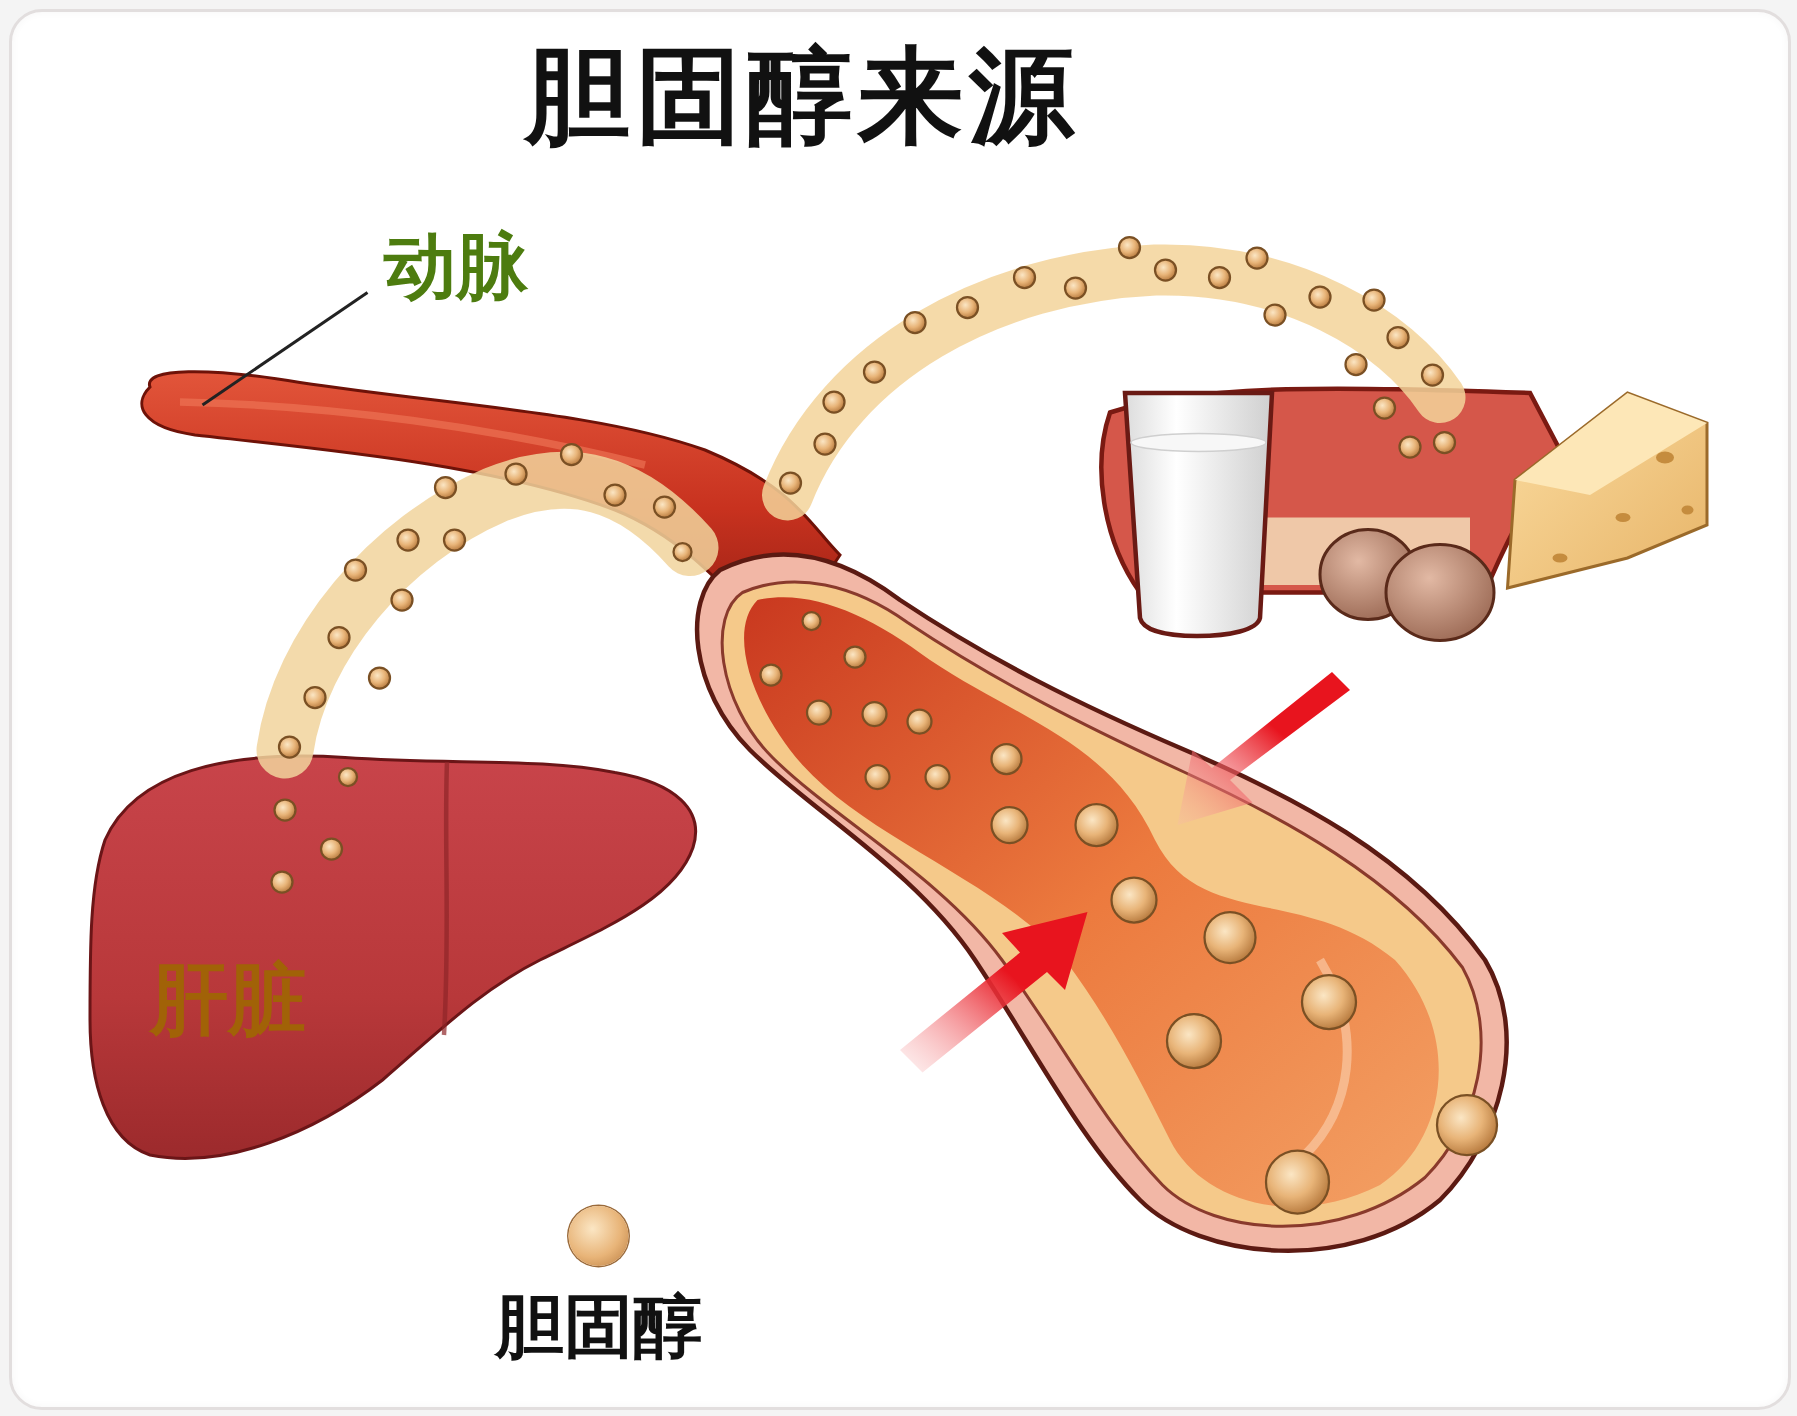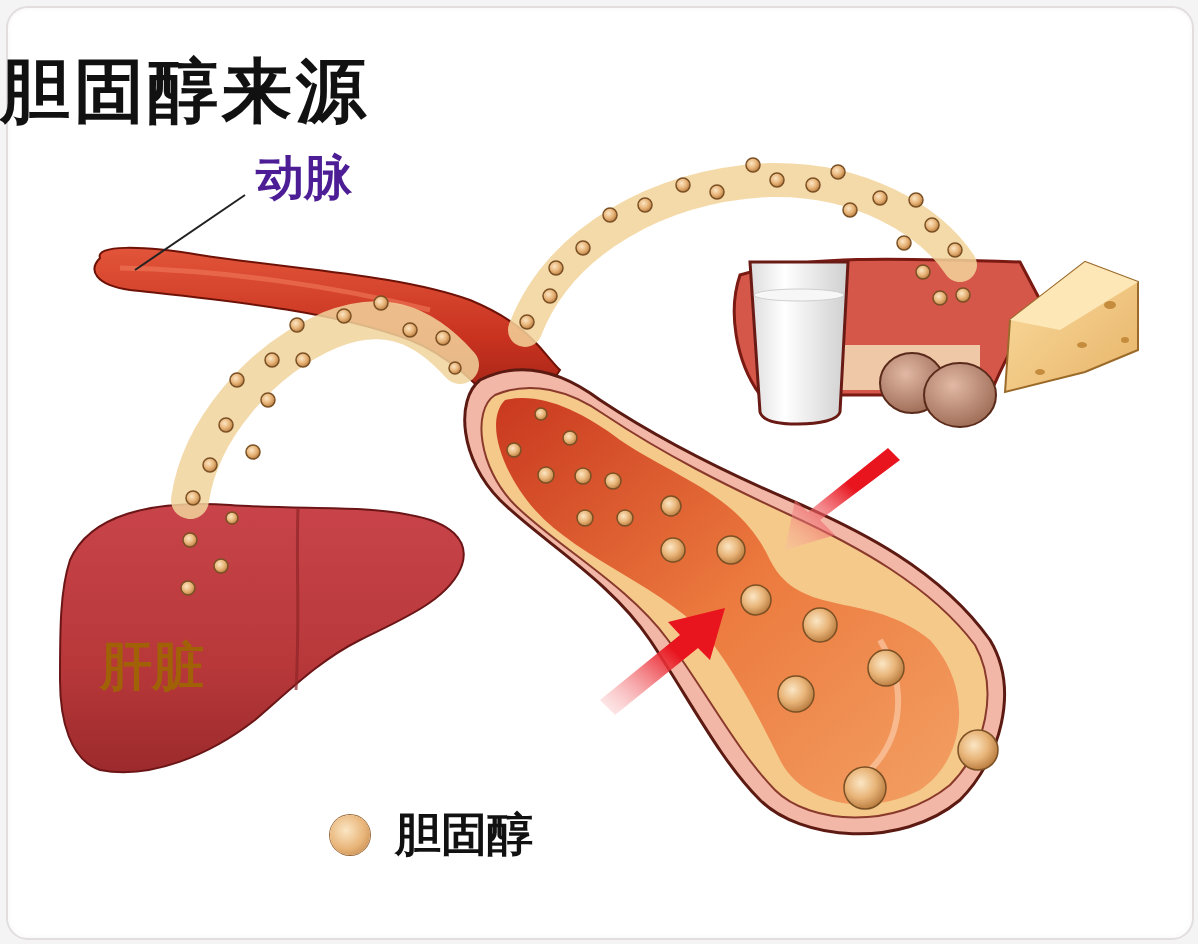--- a/index.html
+++ b/index.html
@@ -4,32 +4,31 @@
 <style>
   html, body { margin: 0; padding: 0; background: #f4f4f4; }
   body { width: 1198px; height: 944px; overflow: hidden; font-family: "DejaVu Serif", "Liberation Serif", serif; }
   .frame {
     position: absolute; left: 6px; top: 6px; width: 1184px; height: 930px;
     border-radius: 22px; background: #ffffff;
     border: 2px solid #e2dede;
     box-shadow: inset 0 0 6px rgba(0,0,0,0.04);
   }
   .title {
-    position: absolute; left: 0; width: 1070px; top: 18px; 
+    position: absolute; left: 0; width: 1070px; top: 18px; text-align: center;
     font-size: 70px; font-weight: bold; color: #111; letter-spacing: 4px;
     font-family: "DejaVu Serif", "Liberation Serif", serif;
-    margin-top: 27px;
   }
   .label {
-    position: absolute; color: #4c1d95; font-weight: bold;
+    position: absolute; color: #4d7c0f; font-weight: bold;
     font-family: "DejaVu Serif", "Liberation Serif", serif;
   }
   .artery-label { left: 256px; top: 146px; font-size: 48px; }
   .liver-label { left: 100px; top: 632px; font-size: 52px; color: #a16207; }
-  .legend { position: absolute; left: 330px; top: 804px; display: flex; align-items: center; gap: 25px; }
+  .legend { position: absolute; left: 330px; top: 804px; display: flex; align-items: center; gap: 10px; flex-direction: column; }
   .legend-dot {
     width: 40px; height: 40px; border-radius: 50%;
     background: radial-gradient(circle at 40% 38%, #fbe6c4 0%, #e8b478 55%, #b77a3e 100%);
     box-shadow: 0 0 0 1px #9a6a3a;
   }
   .legend-text { font-size: 46px; font-weight: bold; color: #111; }
   svg.art { position: absolute; left: 0; top: 0; }
 </style>
 </head>
 <body>

